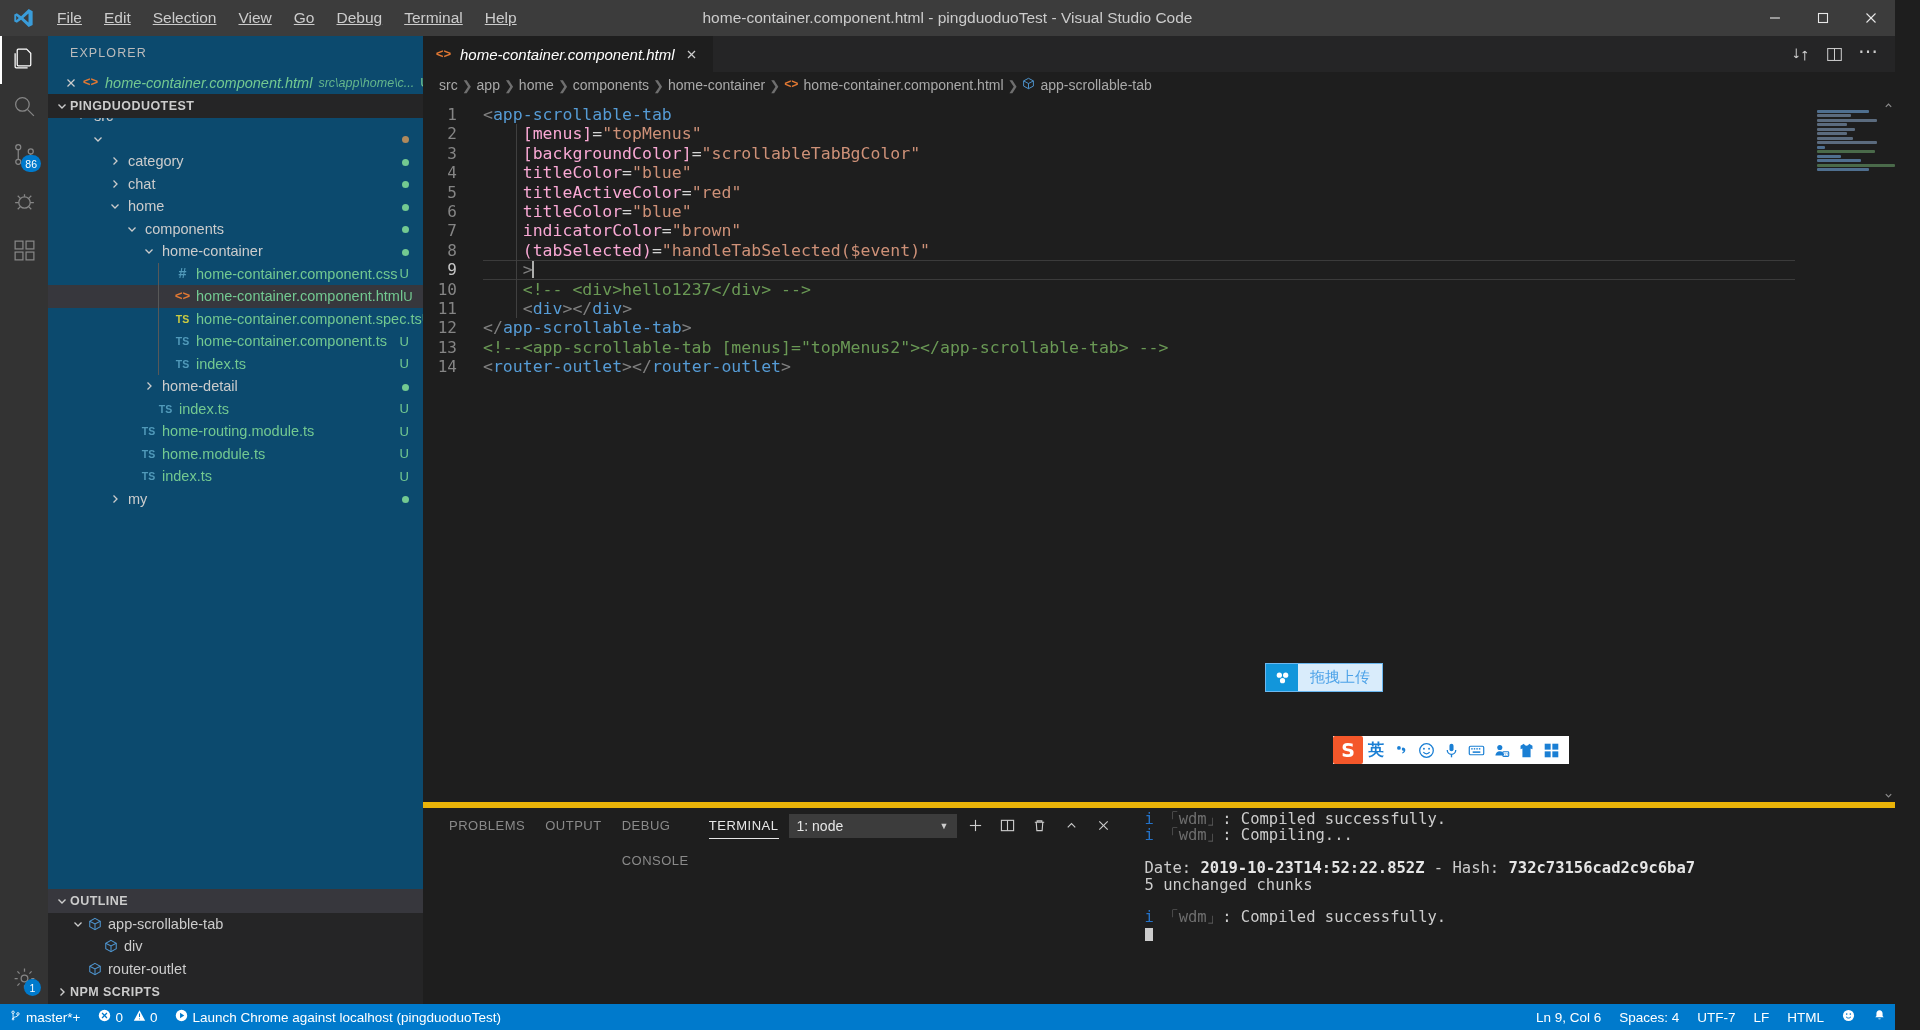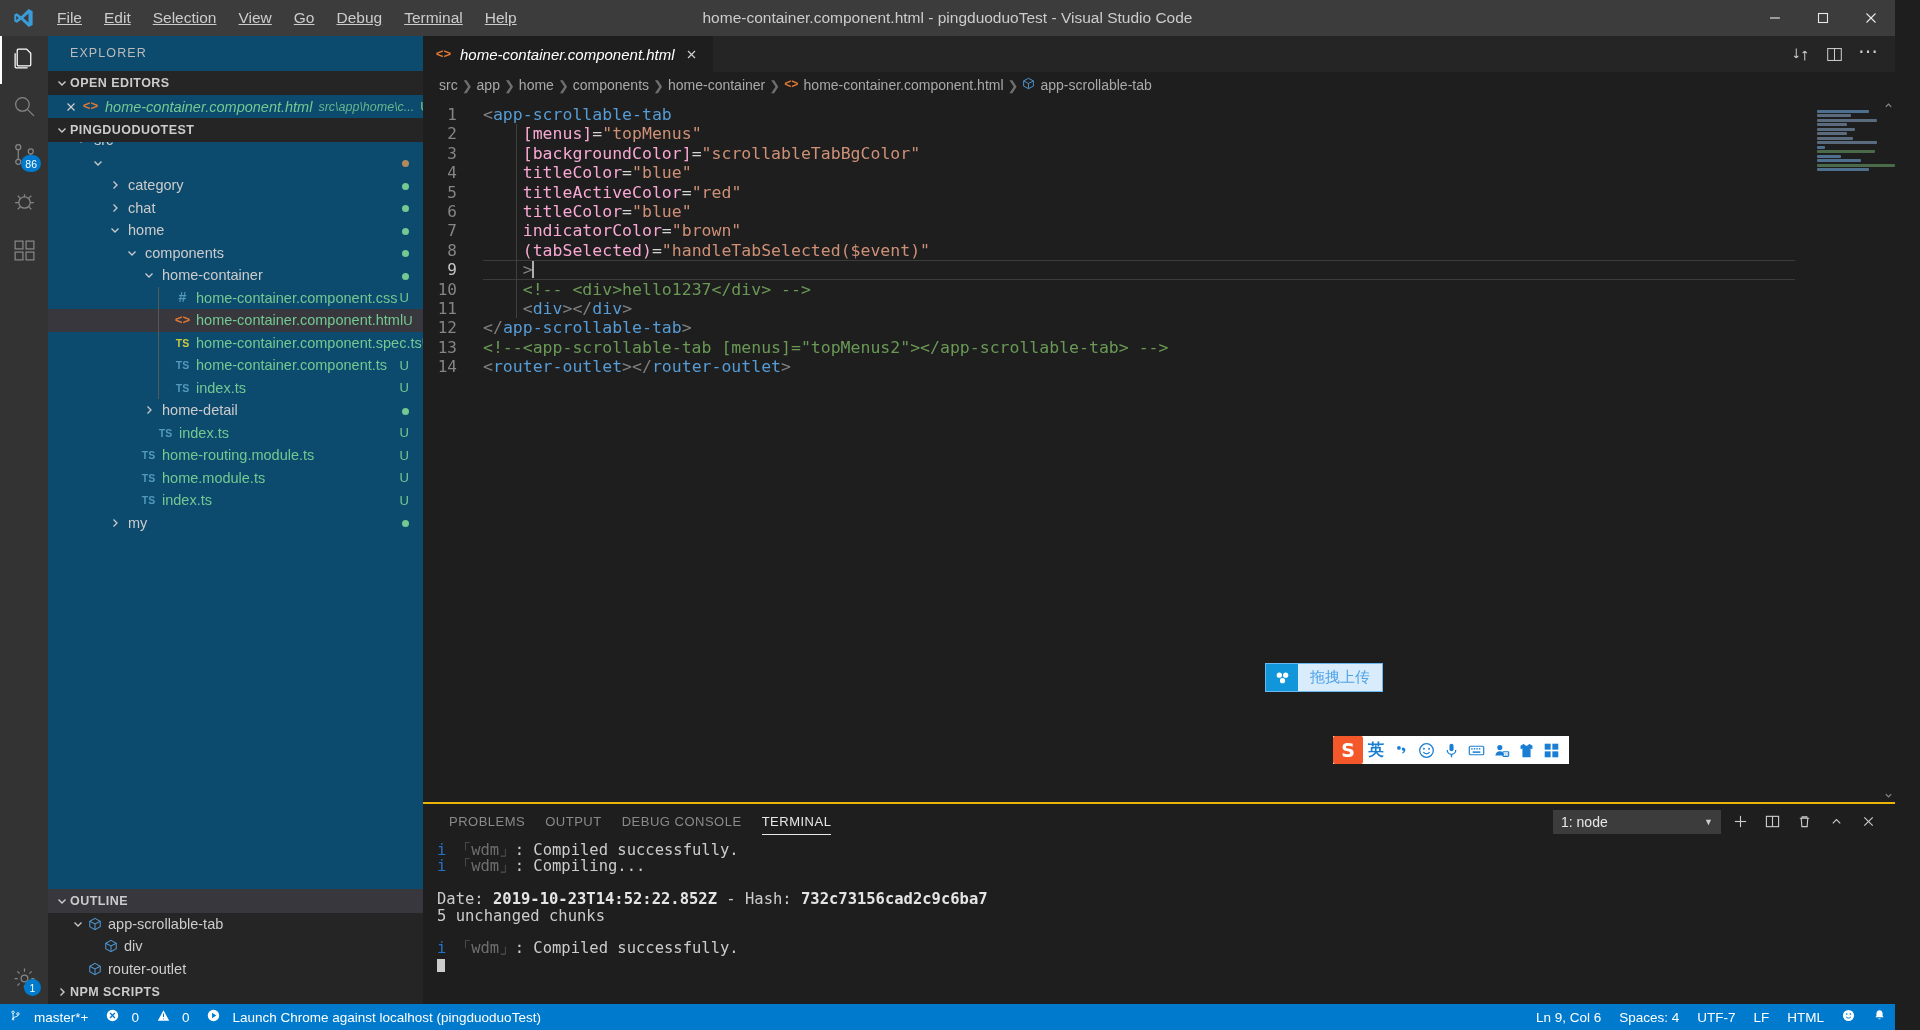--- a/index.html
+++ b/index.html
@@ -180,21 +180,21 @@
     width:86px; flex:0 0 86px; background:#1e1e1e; position:relative; padding-top:6px;
   }
   .mm-line { height:3px; margin:1.5px 0 1.5px 8px; border-radius:1px; }
   .scrollbar-v {
     position:absolute; right:0; top:0; width:14px; bottom:0;
   }
   .sb-arrow { width:14px; height:14px; display:flex; align-items:center; justify-content:center; }
   .sb-arrow svg { width:9px; height:9px; stroke:#8a8a8a; stroke-width:1.4; fill:none; }
 
   
-  .panel { flex:0 0 202px; background:#1e1e1e; display:flex; flex-direction:column; border-top:2px solid #eab308; }
+  .panel { flex:0 0 202px; background:#1e1e1e; display:flex; border-top:6px solid #eab308; }
   .panel-tabs { height:35px; display:flex; align-items:center; padding-left:16px; gap:0; flex:0 0 35px; position:relative; }
   .ptab {
     font-size:13px; letter-spacing:.5px; color:#8a8a8a; padding:0 10px; height:35px;
     line-height:35px; cursor:pointer; position:relative;
   }
   .ptab.active { color:#e7e7e7; }
   .ptab.active::after {
     content:""; position:absolute; left:10px; right:10px; bottom:4px; height:1px; background:#e7e7e7;
   }
   .panel-actions { margin-left:auto; display:flex; align-items:center; gap:6px; padding-right:14px; }
@@ -232,21 +232,21 @@
     color:#fff; font-weight:bold; font-size:19px; font-family:"DejaVu Sans", sans-serif; border-radius:2px; }
   .ime-item { padding:0 4px; display:flex; align-items:center; justify-content:center; color:#1a7fd4; }
   .ime-item svg { width:17px; height:17px; fill:#1a7fd4; }
   .ime-cn { font-size:16px; color:#1a7fd4; font-weight:bold; padding:0 5px; font-family:"DejaVu Sans", sans-serif; }
 
   
   .statusbar {
     height:26px; flex:0 0 26px; background:#007acc; display:flex; align-items:center;
     color:#ffffff; font-size:13.5px;
   }
-  .sb-item { display:flex; align-items:center; gap:12px; padding:8px 9px; height:26px; cursor:pointer; }
+  .sb-item { display:flex; align-items:center; gap:4px; padding:8px 9px; height:26px; cursor:pointer; }
   .sb-item svg { width:13px; height:13px; fill:#ffffff; }
   .sb-right { margin-left:auto; display:flex; align-items:center; }
 </style>
 </head>
 <body>
 
 <div class="app">
 
   <div class="titlebar">
     <div class="vs-logo">
@@ -341,28 +341,20 @@
             </svg>
         </span>
         <span class="badge">1</span>
       </div>
     </div>
 
     <div class="sidebar">
       <div class="sidebar-title">EXPLORER</div>
 
       <div class="open-editors">
-        <div class="section-header">
-          <span class="chev">
-              <svg viewBox="0 0 10 10">
-                <polyline points="1.5,3.5 5,7 8.5,3.5"></polyline>
-              </svg>
-            </span>
-          <span>OPEN EDITORS</span>
-        </div>
         <div class="oe-row">
           <span class="oe-close">
               <svg viewBox="0 0 10 10">
                 <line x1="1.5" y1="1.5" x2="8.5" y2="8.5"></line>
                 <line x1="8.5" y1="1.5" x2="1.5" y2="8.5"></line>
               </svg>
             </span>
           <span class="ficon html">&lt;&gt;</span>
           <span class="oe-name">home-container.component.html</span>
           <span class="oe-path">src\app\home\c...</span>

